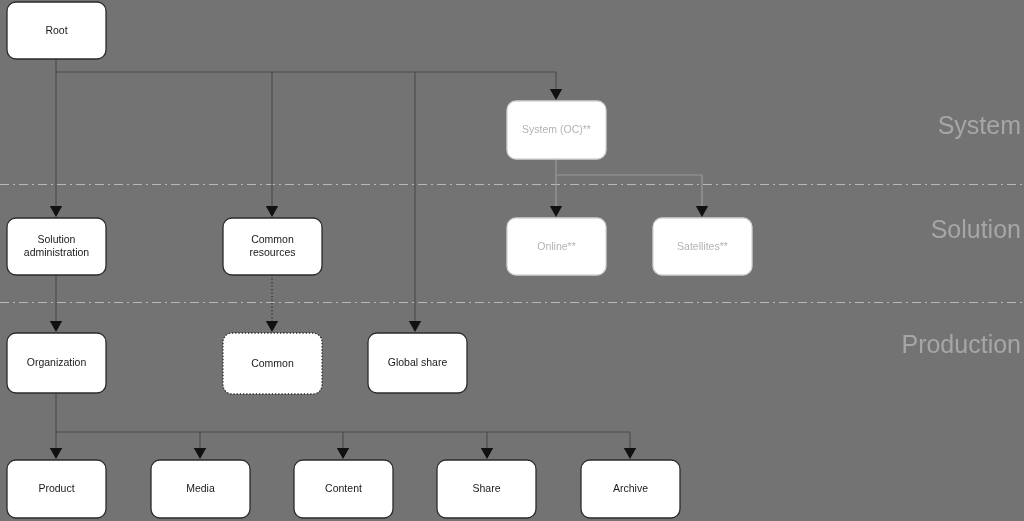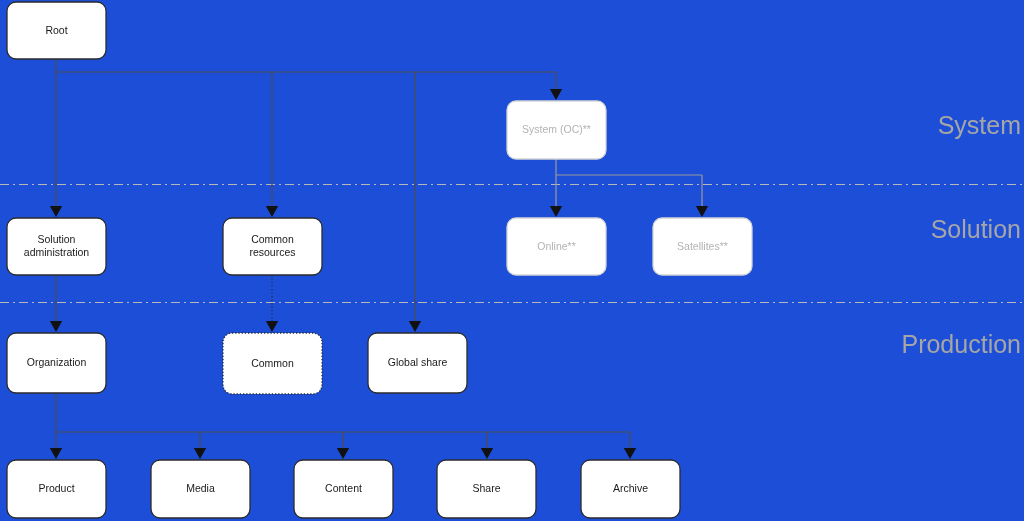--- a/index.html
+++ b/index.html
@@ -7,21 +7,21 @@
     padding: 0;
     background: #ffffff;
   }
   body {
     font-family: "Liberation Sans", sans-serif;
   }
   #canvas {
     position: relative;
     width: 1024px;
     height: 521px;
-    background: #1d4ed8;
+    background: #737373;
     overflow: hidden;
   }
   #diagram-svg {
     position: absolute;
     left: 0;
     top: 0;
     width: 1024px;
     height: 521px;
   }
   .node-label {

